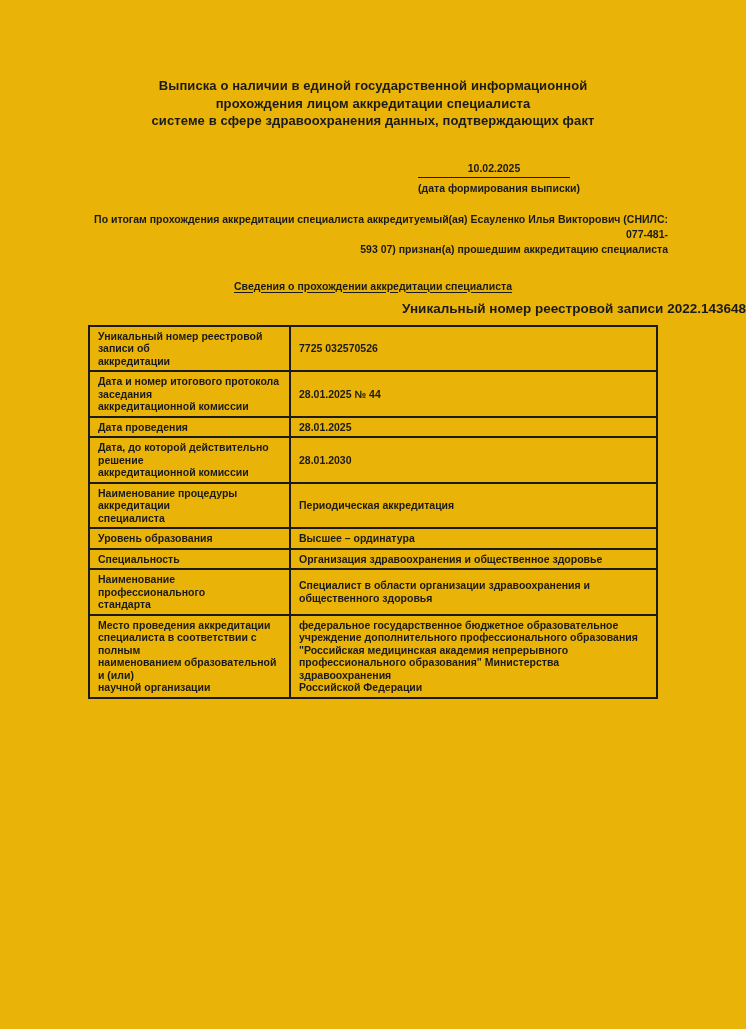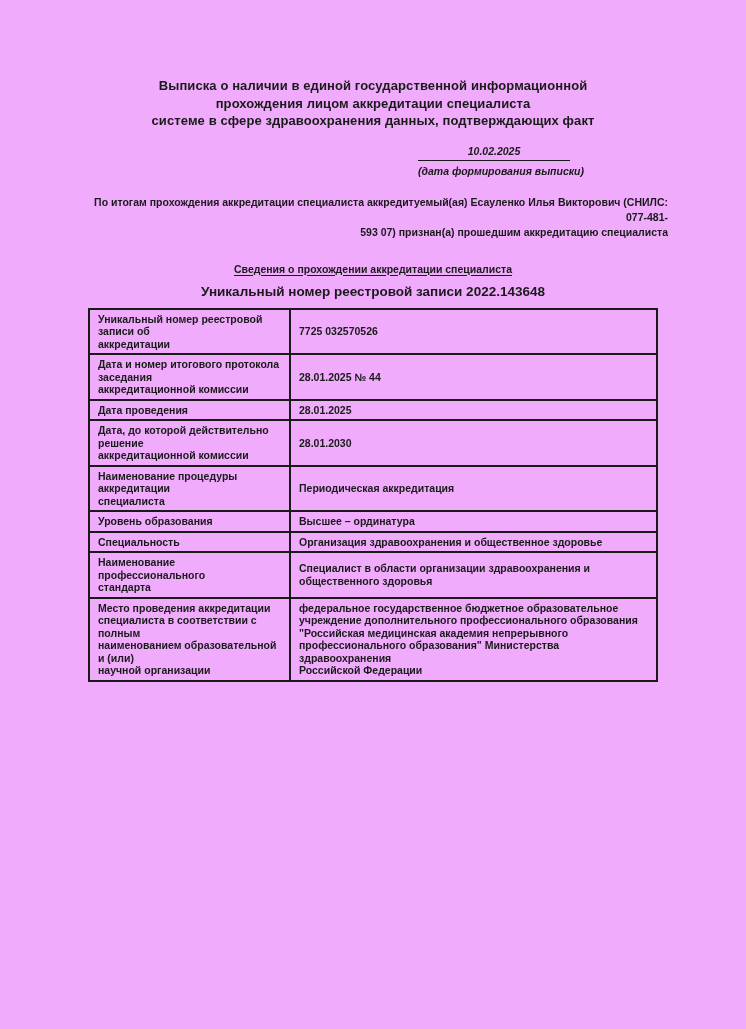--- a/index.html
+++ b/index.html
@@ -11,36 +11,35 @@
     font-family: "Liberation Sans", sans-serif;
     font-weight: bold;
     color: #1a1a1a;
     -webkit-font-smoothing: antialiased;
   }
   .page {
     position: relative;
     width: 746px;
     height: 1029px;
     padding-top: 77px;
-    background: #f0abfc;
+    background: #eab308;
     overflow: hidden;
   }
   .title {
     text-align: center;
     font-size: 13px;
     line-height: 17.5px;
     letter-spacing: 0.1px;
   }
   .date-block {
     width: 152px;
-    margin: 15px 176px 0 auto;
+    margin: 32px 176px 0 auto;
     text-align: center;
     font-size: 10.5px;
     line-height: 13px;
-    font-style: italic;
   }
   .date-value {
     border-bottom: 1.5px solid #1a1a1a;
     padding-bottom: 2px;
   }
   .date-caption {
     padding-top: 4px;
     white-space: nowrap;
   }
   .intro {
@@ -53,21 +52,21 @@
   }
   .section-heading {
     margin-top: 23px;
     text-align: center;
     font-size: 10.5px;
     text-decoration: underline;
     text-underline-offset: 2px;
   }
   .registry-heading {
     margin-top: 9px;
-    text-align: center;
+    text-align: right;
     font-size: 13.5px;
   }
   table.acc {
     width: 570px;
     margin: 9px auto 0;
     border-collapse: collapse;
     table-layout: fixed;
   }
   table.acc td {
     border: 2px solid #1a1a1a;

